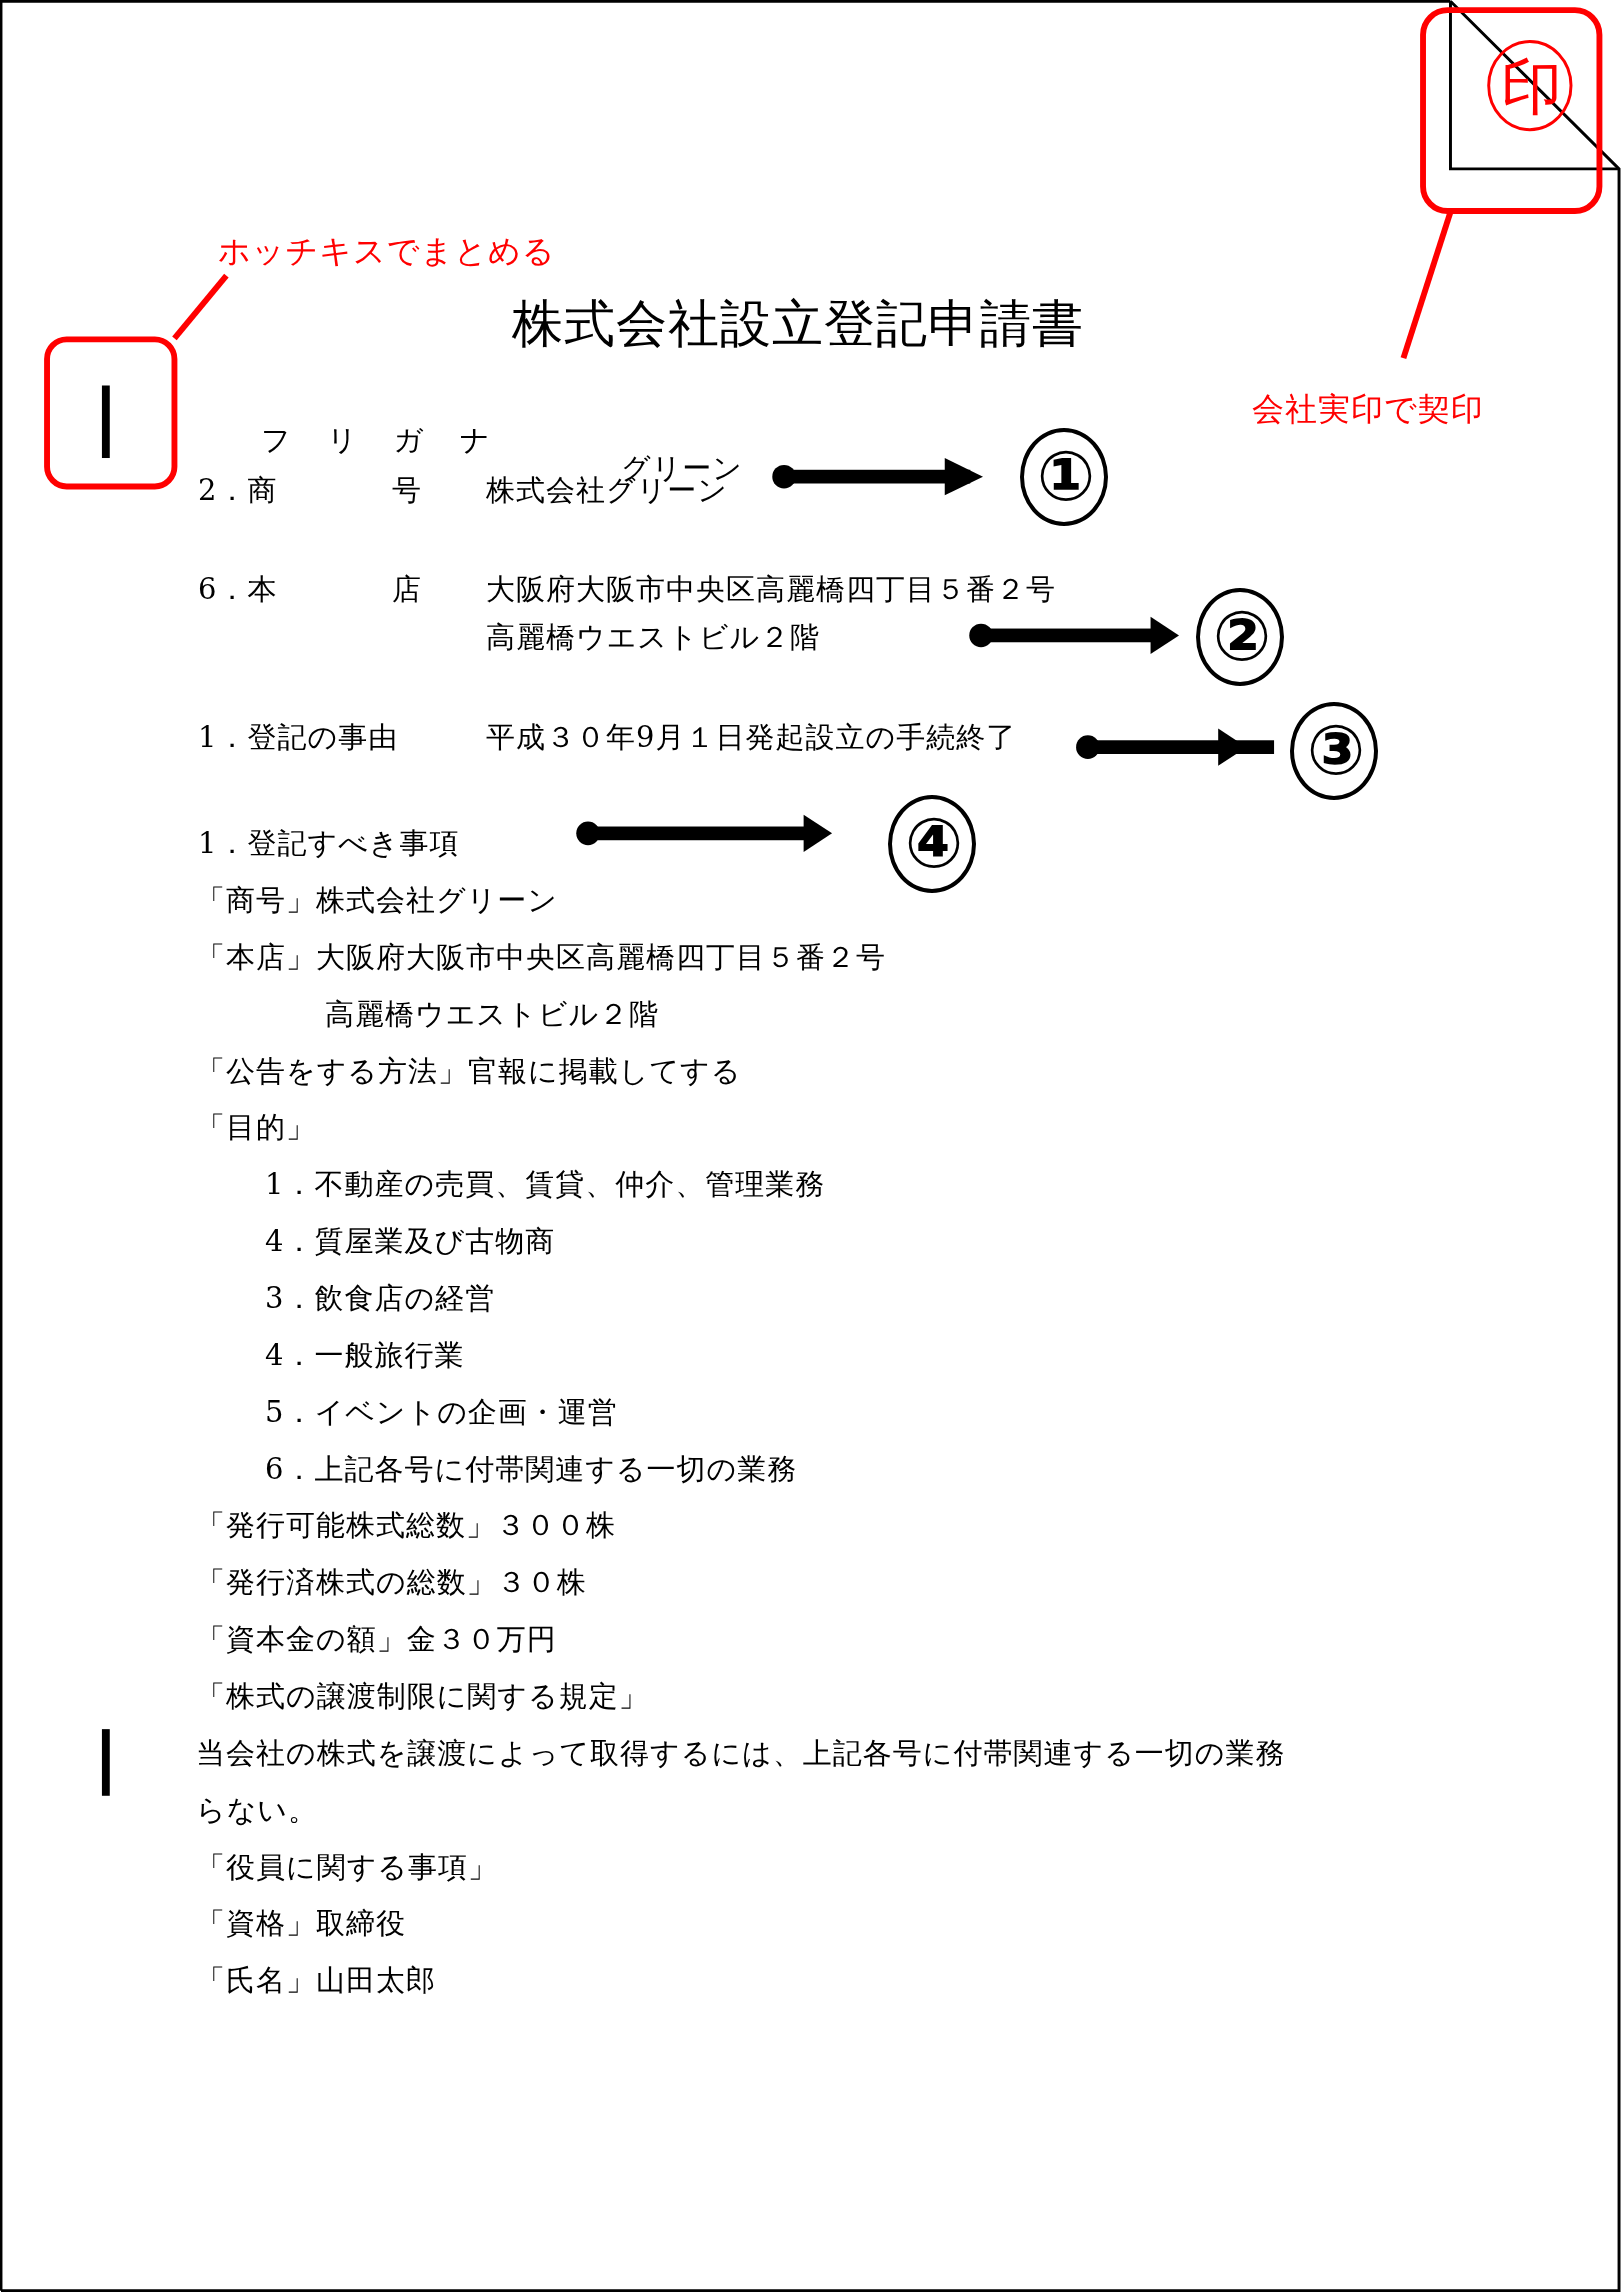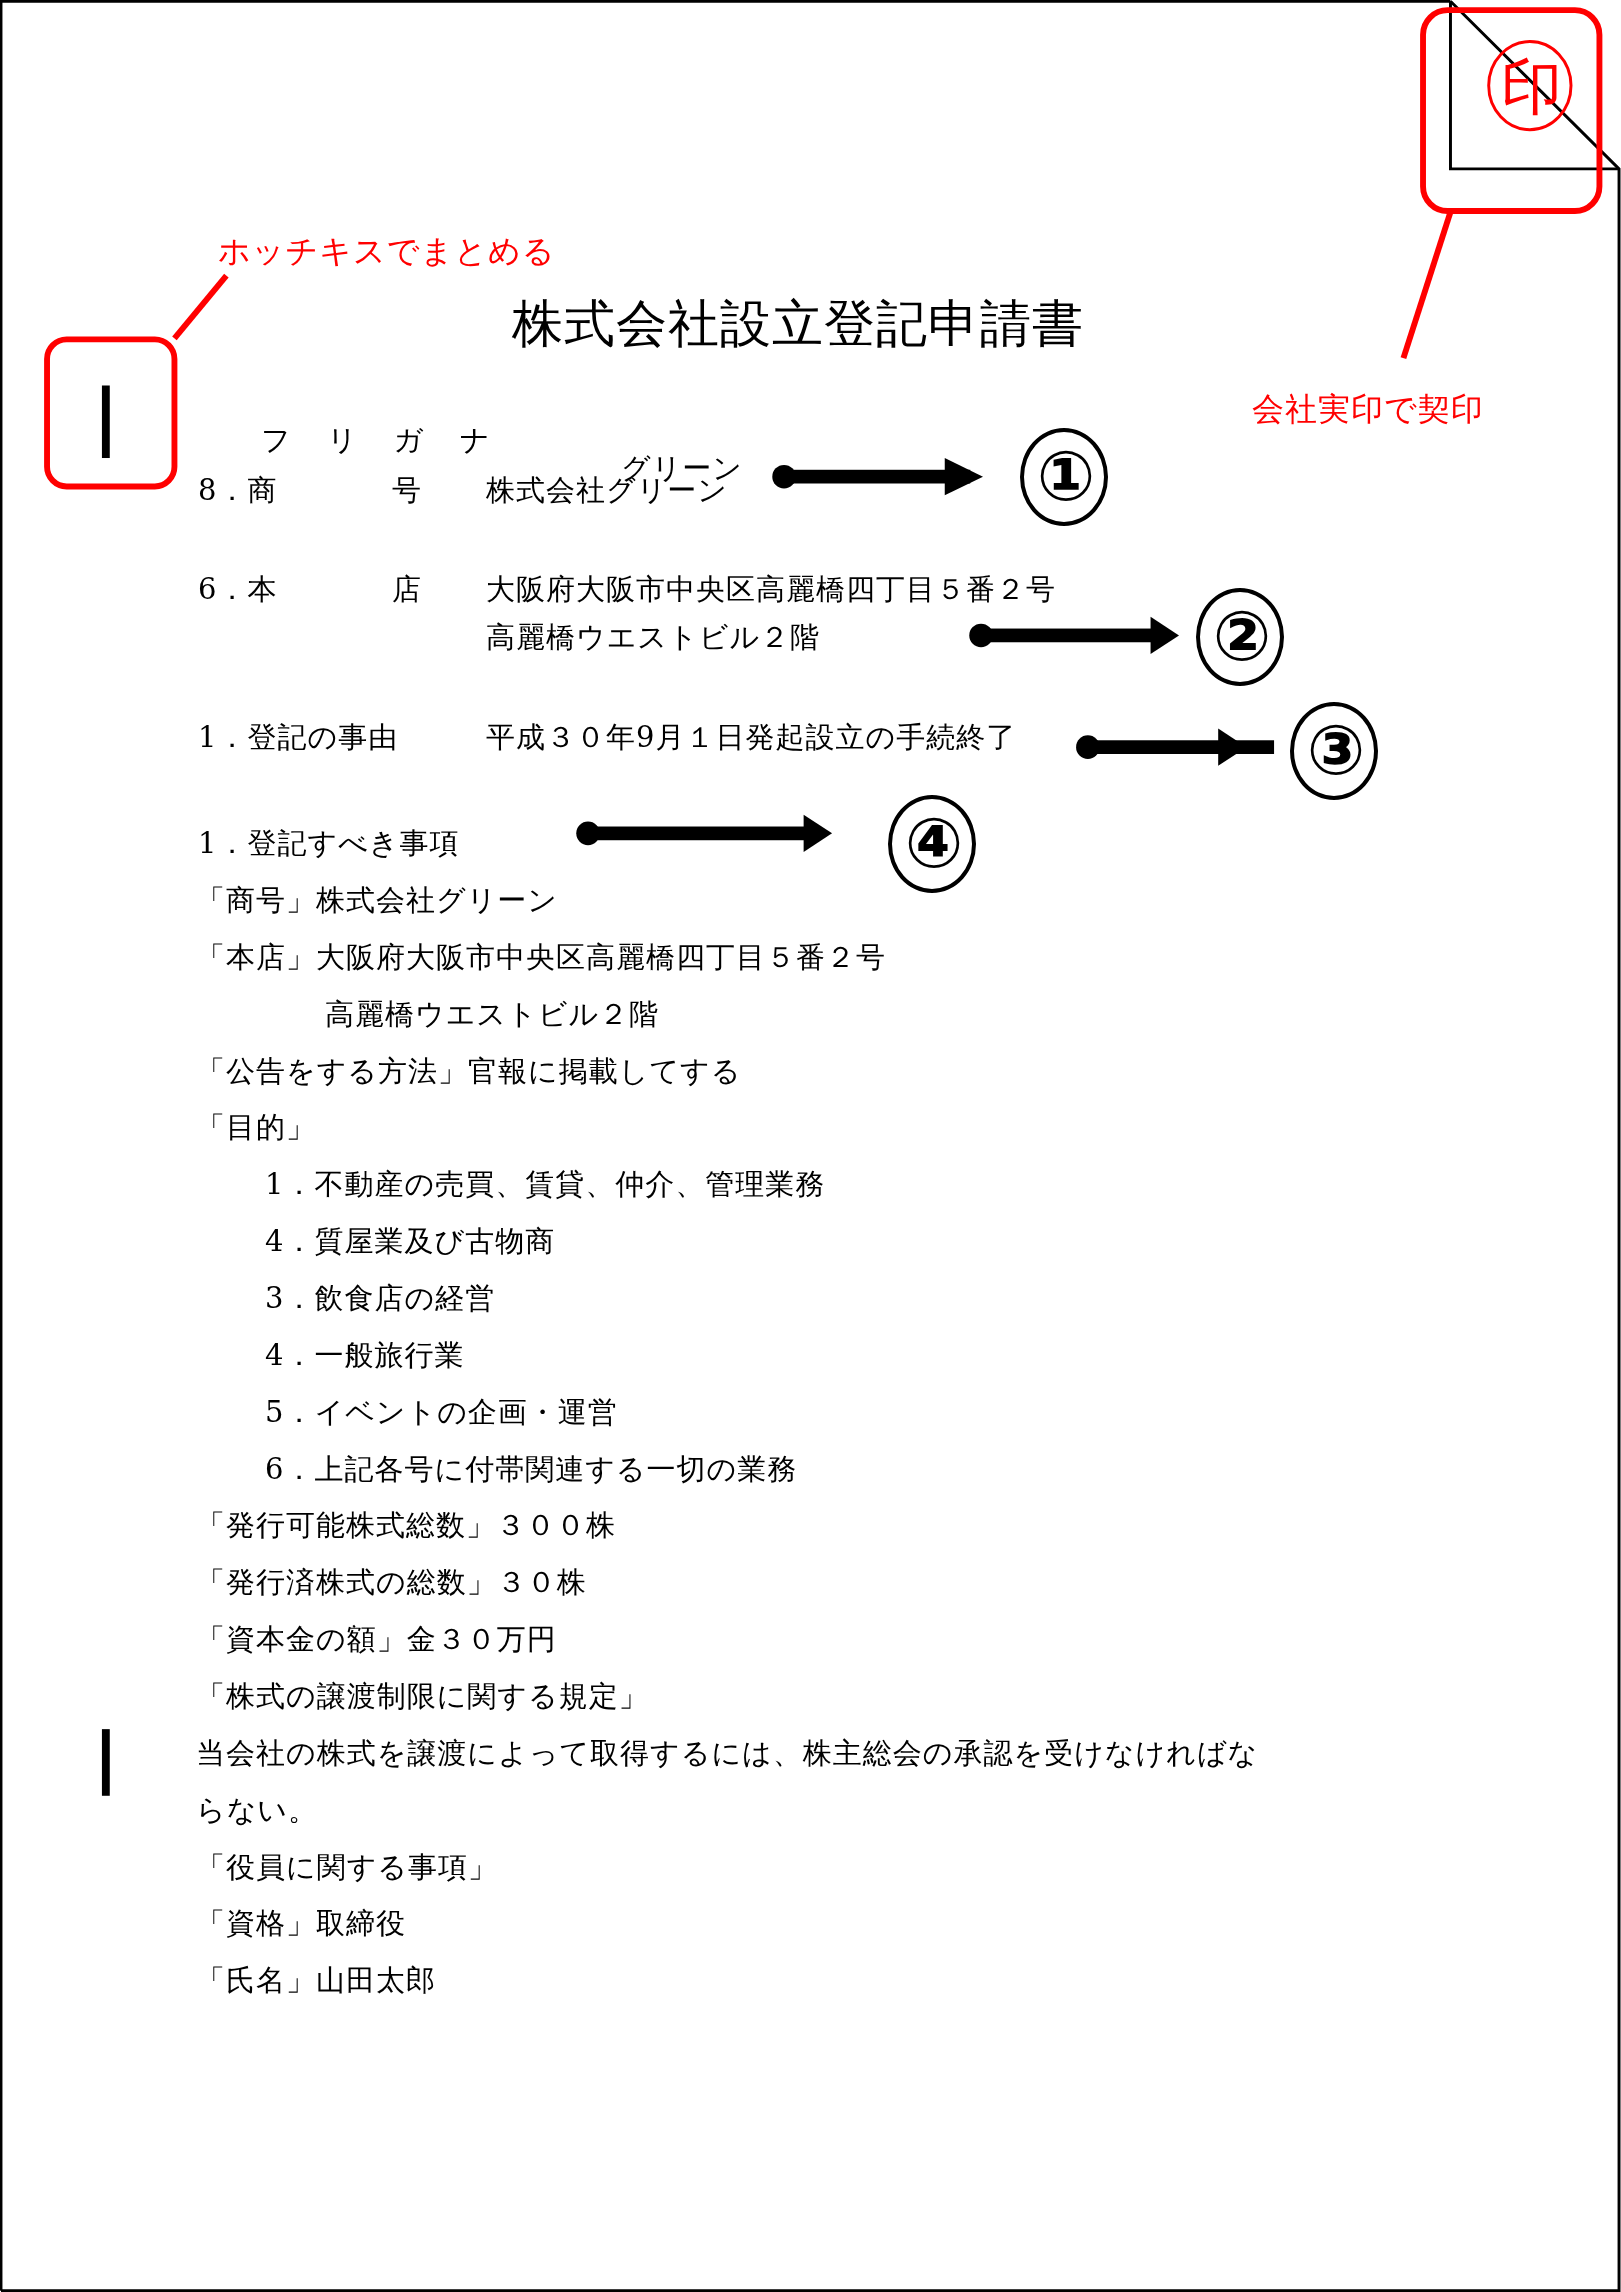--- a/index.html
+++ b/index.html
@@ -89,21 +89,21 @@
       <div class="circ-num">③</div>
   </div>
   <div class="abs circled" style="left:885px; top:795px;">
     <div class="circ-ring"></div>
       <div class="circ-num">④</div>
   </div>
 
   <div class="abs txt" style="left:261px; top:424px; letter-spacing:13.7px;">フ リ ガ ナ</div>
   <div class="abs txt" style="left:621px; top:424px;margin-top:28px;">グリーン</div>
 
-  <div class="abs txt" style="left:198px; top:474px;">8．商</div>
+  <div class="abs txt" style="left:198px; top:474px;">2．商</div>
   <div class="abs txt" style="left:392px; top:474px;">号</div>
   <div class="abs txt" style="left:486px; top:474px;">株式会社グリーン</div>
 
   <div class="abs txt" style="left:198px; top:573px;">6．本</div>
   <div class="abs txt" style="left:392px; top:573px;">店</div>
   <div class="abs txt" style="left:486px; top:573px;">大阪府大阪市中央区高麗橋四丁目５番２号</div>
   <div class="abs txt" style="left:486px; top:621px;">高麗橋ウエストビル２階</div>
 
   <div class="abs txt" style="left:198px; top:721px;">1．登記の事由</div>
   <div class="abs txt" style="left:486px; top:721px;">平成３０年9月１日発起設立の手続終了</div>
@@ -120,20 +120,20 @@
   <div class="abs txt" style="left:265px; top:1225px;">4．質屋業及び古物商</div>
   <div class="abs txt" style="left:265px; top:1282px;">3．飲食店の経営</div>
   <div class="abs txt" style="left:265px; top:1339px;">4．一般旅行業</div>
   <div class="abs txt" style="left:265px; top:1396px;text-align:center;">5．イベントの企画・運営</div>
   <div class="abs txt" style="left:265px; top:1453px;">6．上記各号に付帯関連する一切の業務</div>
 
   <div class="abs txt" style="left:196px; top:1509px;">「発行可能株式総数」３００株</div>
   <div class="abs txt" style="left:196px; top:1566px;">「発行済株式の総数」３０株</div>
   <div class="abs txt" style="left:196px; top:1623px;">「資本金の額」金３０万円</div>
   <div class="abs txt" style="left:196px; top:1680px;">「株式の譲渡制限に関する規定」</div>
-  <div class="abs txt" style="left:196px; top:1737px;">当会社の株式を譲渡によって取得するには、株主総会の承認を受けなければな</div>
+  <div class="abs txt" style="left:196px; top:1737px;">当会社の株式を譲渡によって取得するには、上記各号に付帯関連する一切の業務</div>
   <div class="abs txt" style="left:196px; top:1794px;">らない。</div>
   <div class="abs txt" style="left:196px; top:1851px;">「役員に関する事項」</div>
   <div class="abs txt" style="left:196px; top:1907px;">「資格」取締役</div>
   <div class="abs txt" style="left:196px; top:1964px;">「氏名」山田太郎</div>
 
 </div>
 
 
 </body></html>

